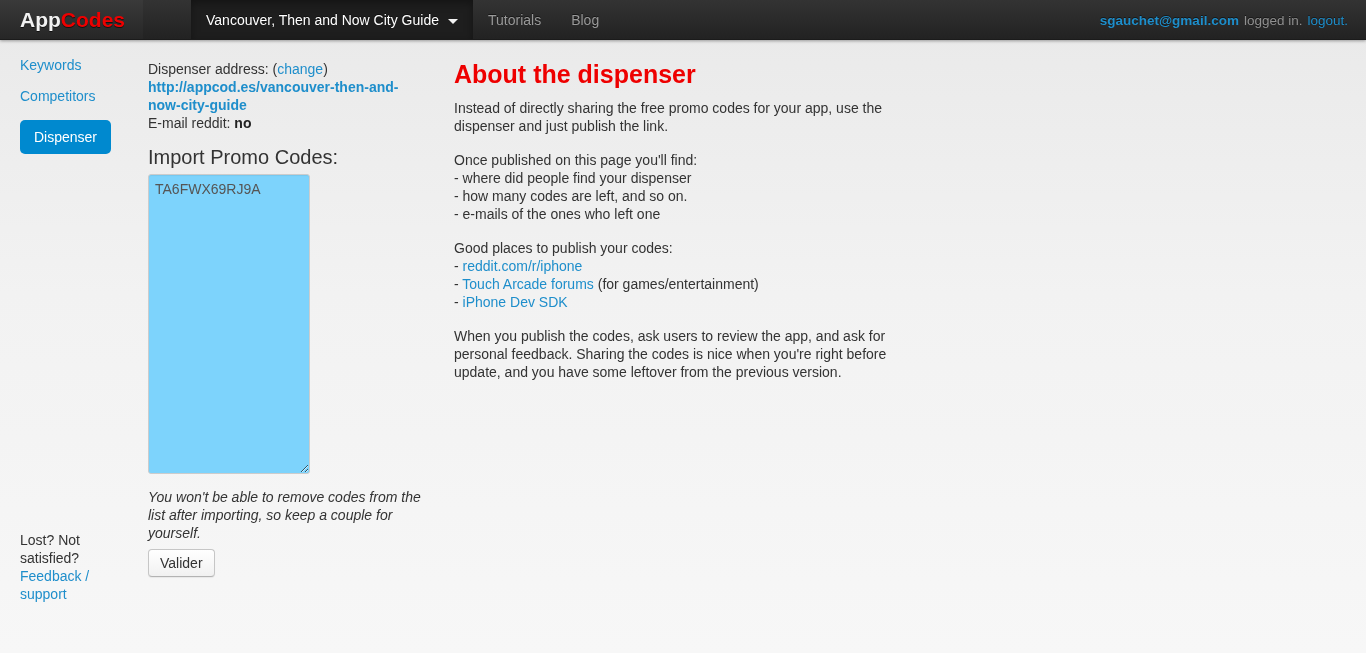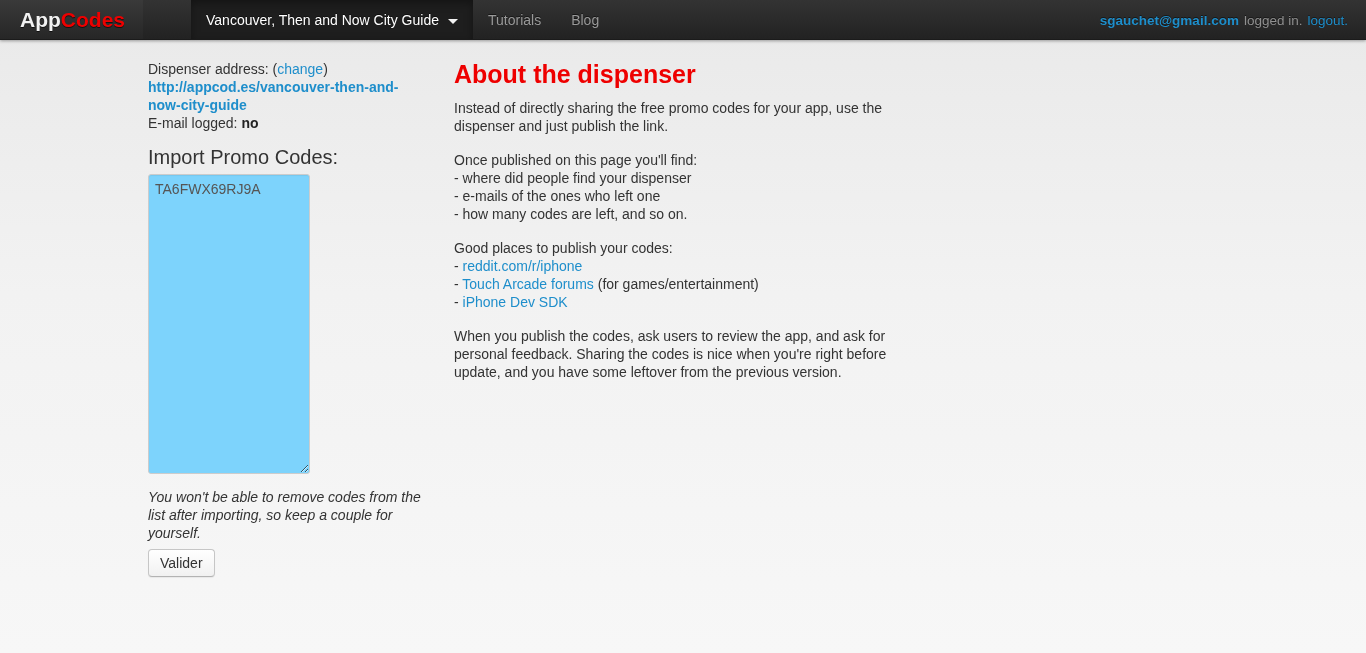--- a/index.html
+++ b/index.html
@@ -280,34 +280,46 @@
 
   <div class="nav-right">
     <a class="email">sgauchet@gmail.com</a>
     <span class="logged">logged in.</span>
     <a class="logout">logout.</a>
   </div>
 </div>
 
 <div class="page">
 
+  <div class="sidebar">
+    <a class="side-link">Keywords</a>
+    <a class="side-link">Competitors</a>
+    <a class="side-link active">Dispenser</a>
+
+    <div class="side-bottom">
+      <div>Lost? Not</div>
+      <div>satisfied?</div>
+      <a class="feedback-link">Feedback /</a>
+      <a class="feedback-link">support</a>
+    </div>
+  </div>
 
   <div class="col-left">
 
     <div class="addr-block">
       <div class="addr-line">
         <span>Dispenser address:</span>
         <span>(</span><a class="change-link">change</a><span>)</span>
       </div>
       <a class="dispenser-url">
         <span>http://appcod.es/vancouver-then-and-</span><br>
         <span>now-city-guide</span>
       </a>
       <div class="email-req">
-        <span>E-mail logged:</span>
+        <span>E-mail reddit:</span>
         <b>no</b>
       </div>
     </div>
 
     <div class="import-label">Import Promo Codes:</div>
 
     <textarea class="promo-textarea" autofocus="" placeholder="" style="">TA6FWX69RJ9A</textarea>
 
     <div class="note">
       <span>You won't be able to remove codes from the</span>
@@ -322,22 +334,22 @@
     <h1 class="about-title">About the dispenser</h1>
 
     <p class="about-p">
       <span>Instead of directly sharing the free promo codes for your app, use the</span>
       <span>dispenser and just publish the link.</span>
     </p>
 
     <div class="about-list">
       <div class="row">Once published on this page you'll find:</div>
       <div class="row">- where did people find your dispenser</div>
+      <div class="row">- how many codes are left, and so on.</div>
       <div class="row">- e-mails of the ones who left one</div>
-      <div class="row">- how many codes are left, and so on.</div>
     </div>
 
     <div class="about-list">
       <div class="row">Good places to publish your codes:</div>
       <div class="row">
         <span>- </span><a class="about-link">reddit.com/r/iphone</a><span></span>
       </div>
       <div class="row">
         <span>- </span><a class="about-link">Touch Arcade forums</a><span> (for games/entertainment)</span>
       </div>

